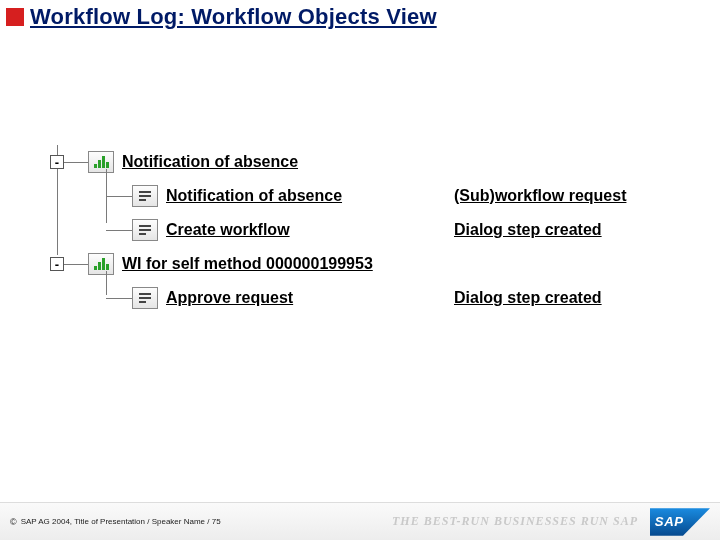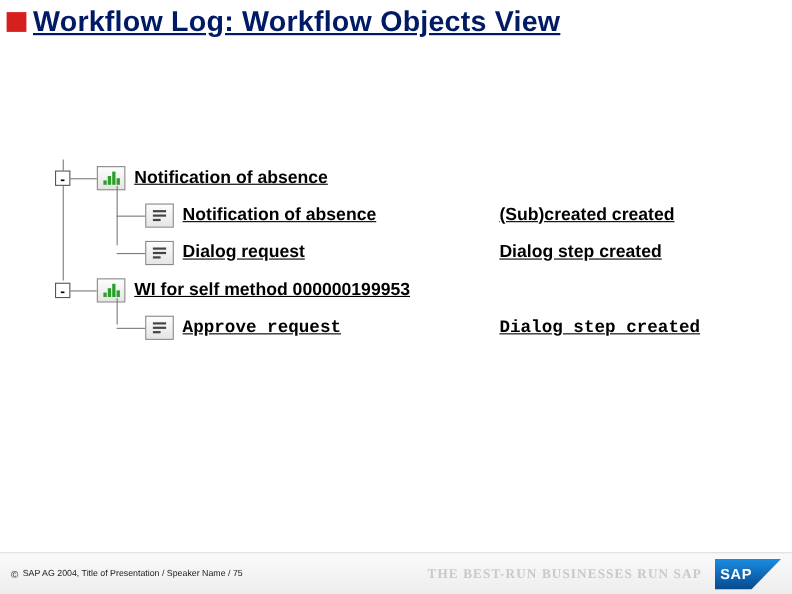--- a/index.html
+++ b/index.html
@@ -2,21 +2,21 @@
 <html><head>
 <meta charset="utf-8">
 <style>
   * { box-sizing: border-box; margin: 0; padding: 0; }
   html, body { width: 720px; height: 540px; font-family: Arial, Helvetica, sans-serif; background: #fff; }
   .slide { position: relative; width: 720px; height: 540px; }
 
   
   .title-row { display: flex; align-items: center; padding: 4px 6px 2px 6px; }
   .title-square { width: 18px; height: 18px; background: #d61f1f; margin-right: 6px; flex: 0 0 auto; }
-  .title-text { font-size: 26px; font-weight: 900; color: #001a66; text-decoration: underline; letter-spacing: 0.2px; }
+  .title-text { font-size: 22px; font-weight: 900; color: #001a66; text-decoration: underline; letter-spacing: 0.2px; }
 
   
   .tree { position: absolute; left: 50px; top: 145px; width: 620px; font-size: 16px; font-weight: 700; color: #000; }
   .tree a { color: #000; text-decoration: underline; }
   .row { display: flex; align-items: center; height: 34px; position: relative; }
 
   
   .vline { position: absolute; border-left: 1px solid #7a7a7a; }
   .hline { position: absolute; border-top: 1px solid #7a7a7a; }
 
@@ -36,21 +36,21 @@
   .doc-icon .ln { height:2px; background:#444; }
   .doc-icon .ln.short { width: 60%; }
 
   .label-col { width: 280px; }
   .status-col { margin-left: 8px; }
 
   
   .footer { position: absolute; left: 0; right: 0; bottom: 0; height: 38px; display: flex; align-items: center; justify-content: space-between; padding: 0 10px; background: linear-gradient(#fafafa, #ededed); border-top: 1px solid #ddd; }
   .copyright { font-size: 8px; color: #222; display:flex; align-items:center; gap:4px; }
   .c-sym { font-size: 9px; }
-  .tagline { font-family: Georgia, 'Times New Roman', serif; font-size: 12px; letter-spacing: 1px; color: #c9c9c9; font-weight: 700; text-transform: uppercase; display:flex; align-items:center; gap:12px; }
+  .tagline { font-family: Georgia, 'Times New Roman', serif; font-size: 12px; letter-spacing: 1px; color: #c9c9c9; font-weight: 700; text-transform: uppercase; display:flex; align-items:center; gap:12px;font-style:italic; }
   .sap-logo { width: 60px; height: 28px; position: relative; }
   .sap-logo svg { width: 100%; height: 100%; }
 </style>
 </head>
 <body>
 
 <div class="slide">
 
   <div class="title-row">
     <div class="title-square"></div>
@@ -83,55 +83,55 @@
       <div class="hline" style="left:16px; top:17px; width:26px;"></div>
       <div style="width:42px;"></div>
       <div class="icon-box icon-grad">
         <div class="doc-icon">
             <div class="ln"></div>
             <div class="ln"></div>
             <div class="ln short"></div>
           </div>
       </div>
       <span class="label-col"><a>Notification of absence</a></span>
-      <span class="status-col"><a>(Sub)created created</a></span>
+      <span class="status-col"><a>(Sub)workflow request</a></span>
     </div>
 
     <div class="row" style="margin-left:40px;">
       <div class="hline" style="left:16px; top:17px; width:26px;"></div>
       <div style="width:42px;"></div>
       <div class="icon-box icon-grad">
         <div class="doc-icon">
             <div class="ln"></div>
             <div class="ln"></div>
             <div class="ln short"></div>
           </div>
       </div>
-      <span class="label-col"><a>Dialog request</a></span>
+      <span class="label-col"><a>Create workflow</a></span>
       <span class="status-col"><a>Dialog step created</a></span>
     </div>
 
     <div class="row" style="margin-left:0;">
       <div class="expander">-</div>
       <div class="hline" style="left:14px; top:17px; width:24px;"></div>
       <div style="width:24px;"></div>
       <div class="icon-box icon-grad">
         <div class="mini-bars">
             <span></span>
             <span></span>
             <span></span>
             <span></span>
           </div>
       </div>
       <span class="label-col"><a>WI for self method 000000199953</a></span>
     </div>
 
     <div class="vline" style="left:56px; top:126px; height:24px;"></div>
 
-    <div class="row" style="margin-left:40px;font-family:Liberation Mono, monospace;">
+    <div class="row" style="margin-left:40px;">
       <div class="hline" style="left:16px; top:17px; width:26px;"></div>
       <div style="width:42px;"></div>
       <div class="icon-box icon-grad">
         <div class="doc-icon">
             <div class="ln"></div>
             <div class="ln"></div>
             <div class="ln short"></div>
           </div>
       </div>
       <span class="label-col"><a>Approve request</a></span>

